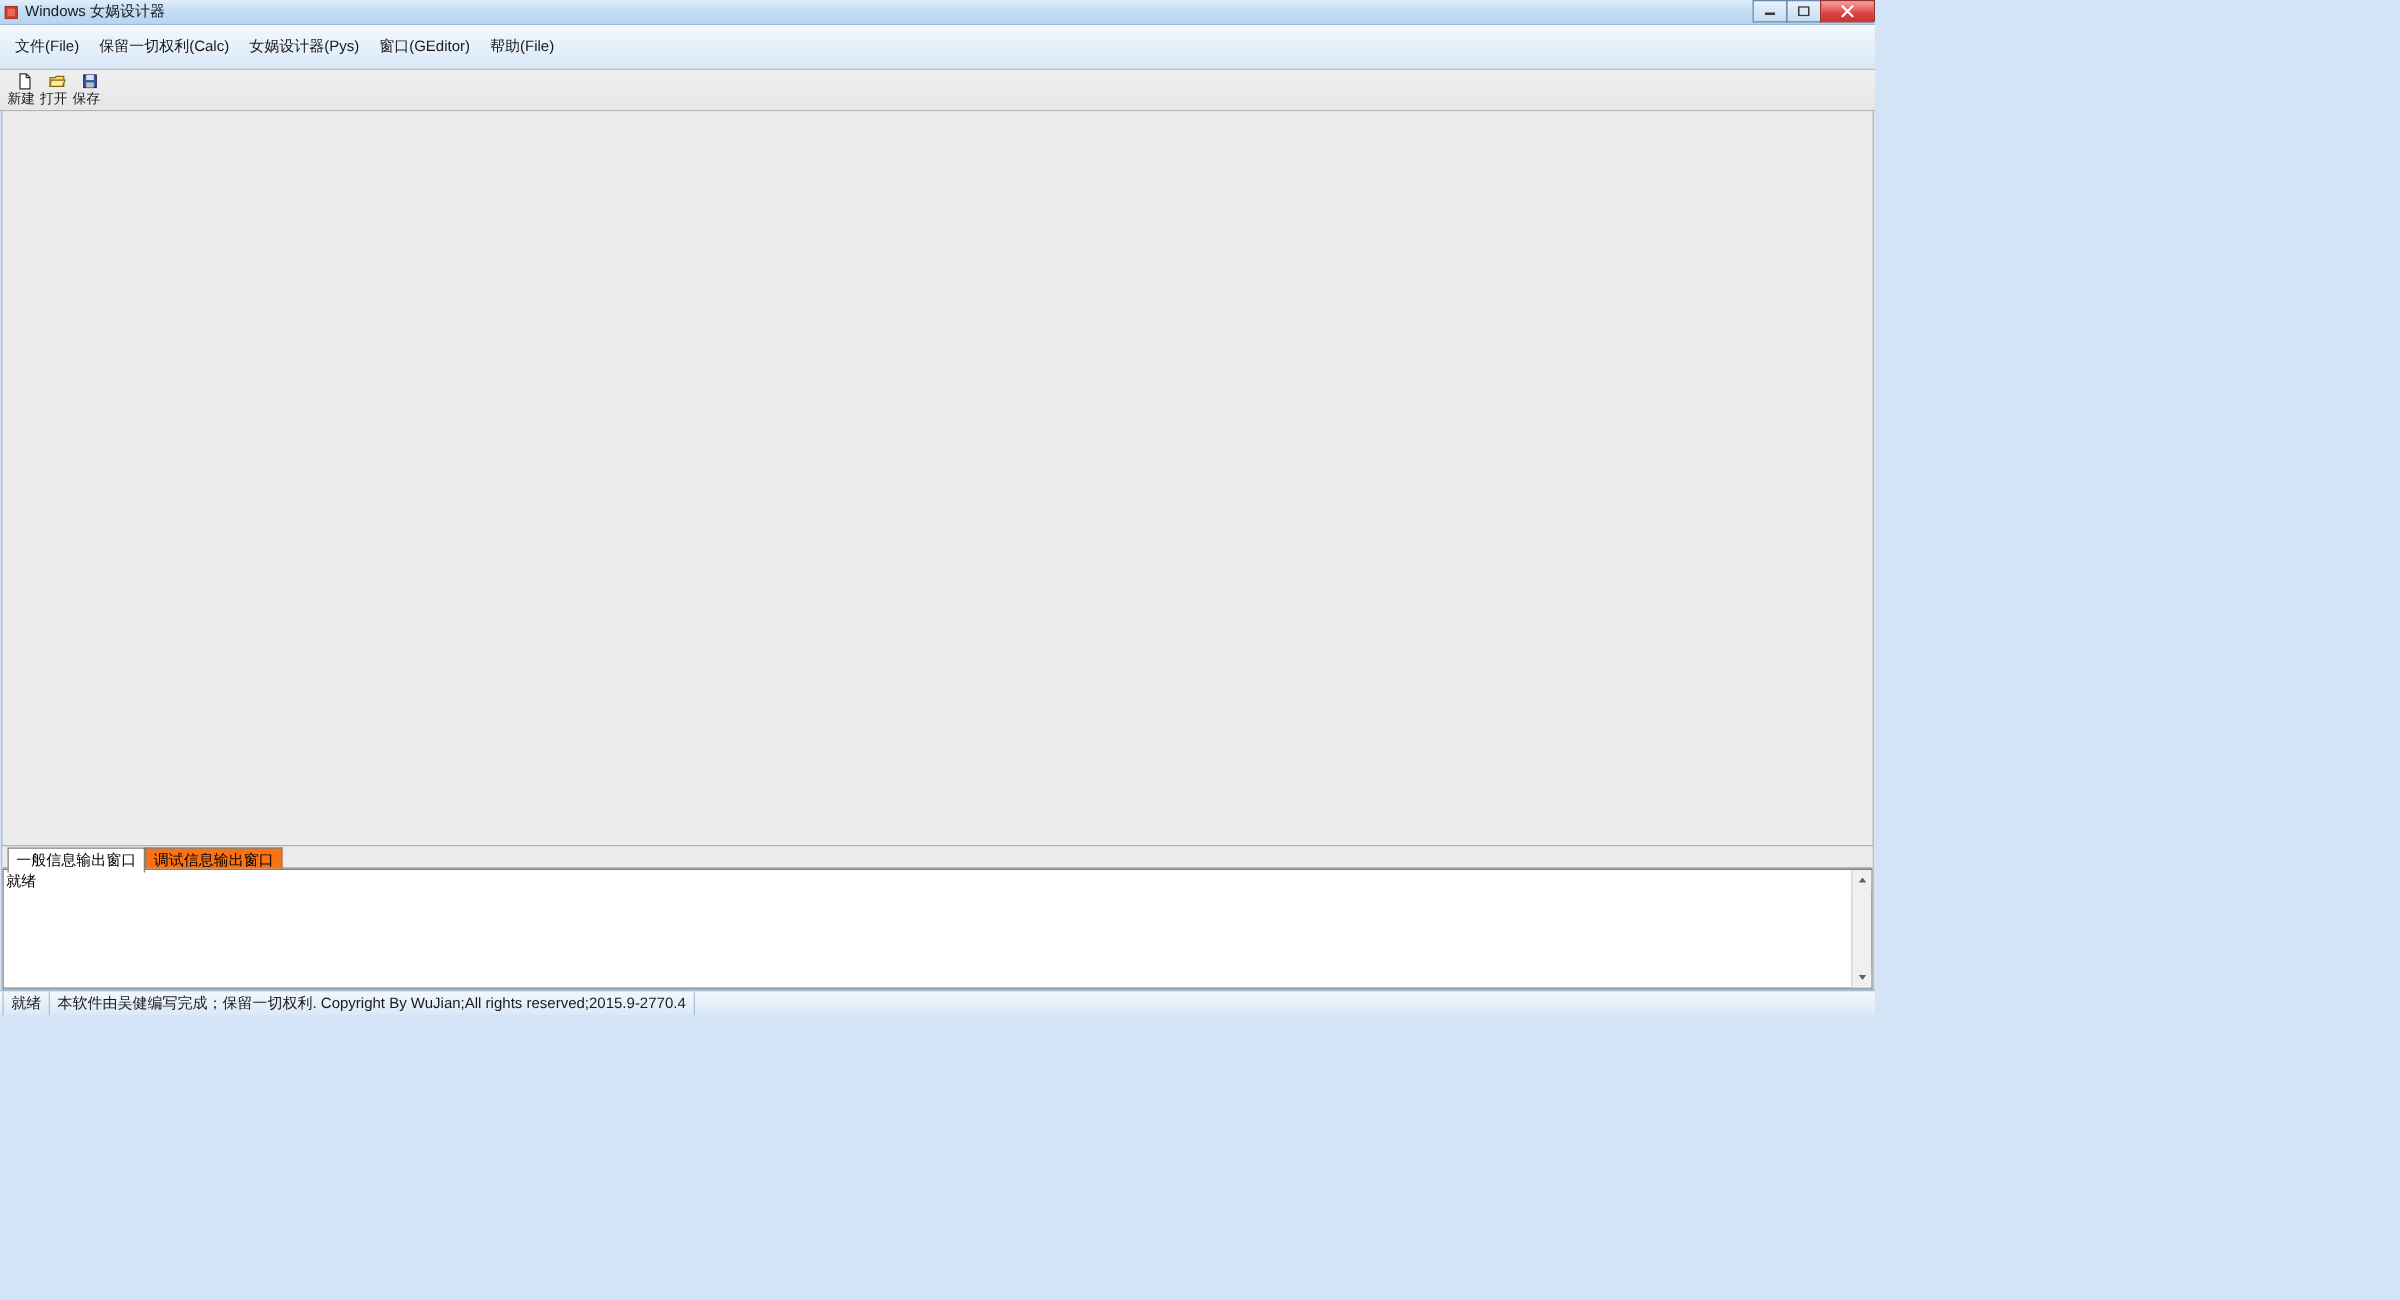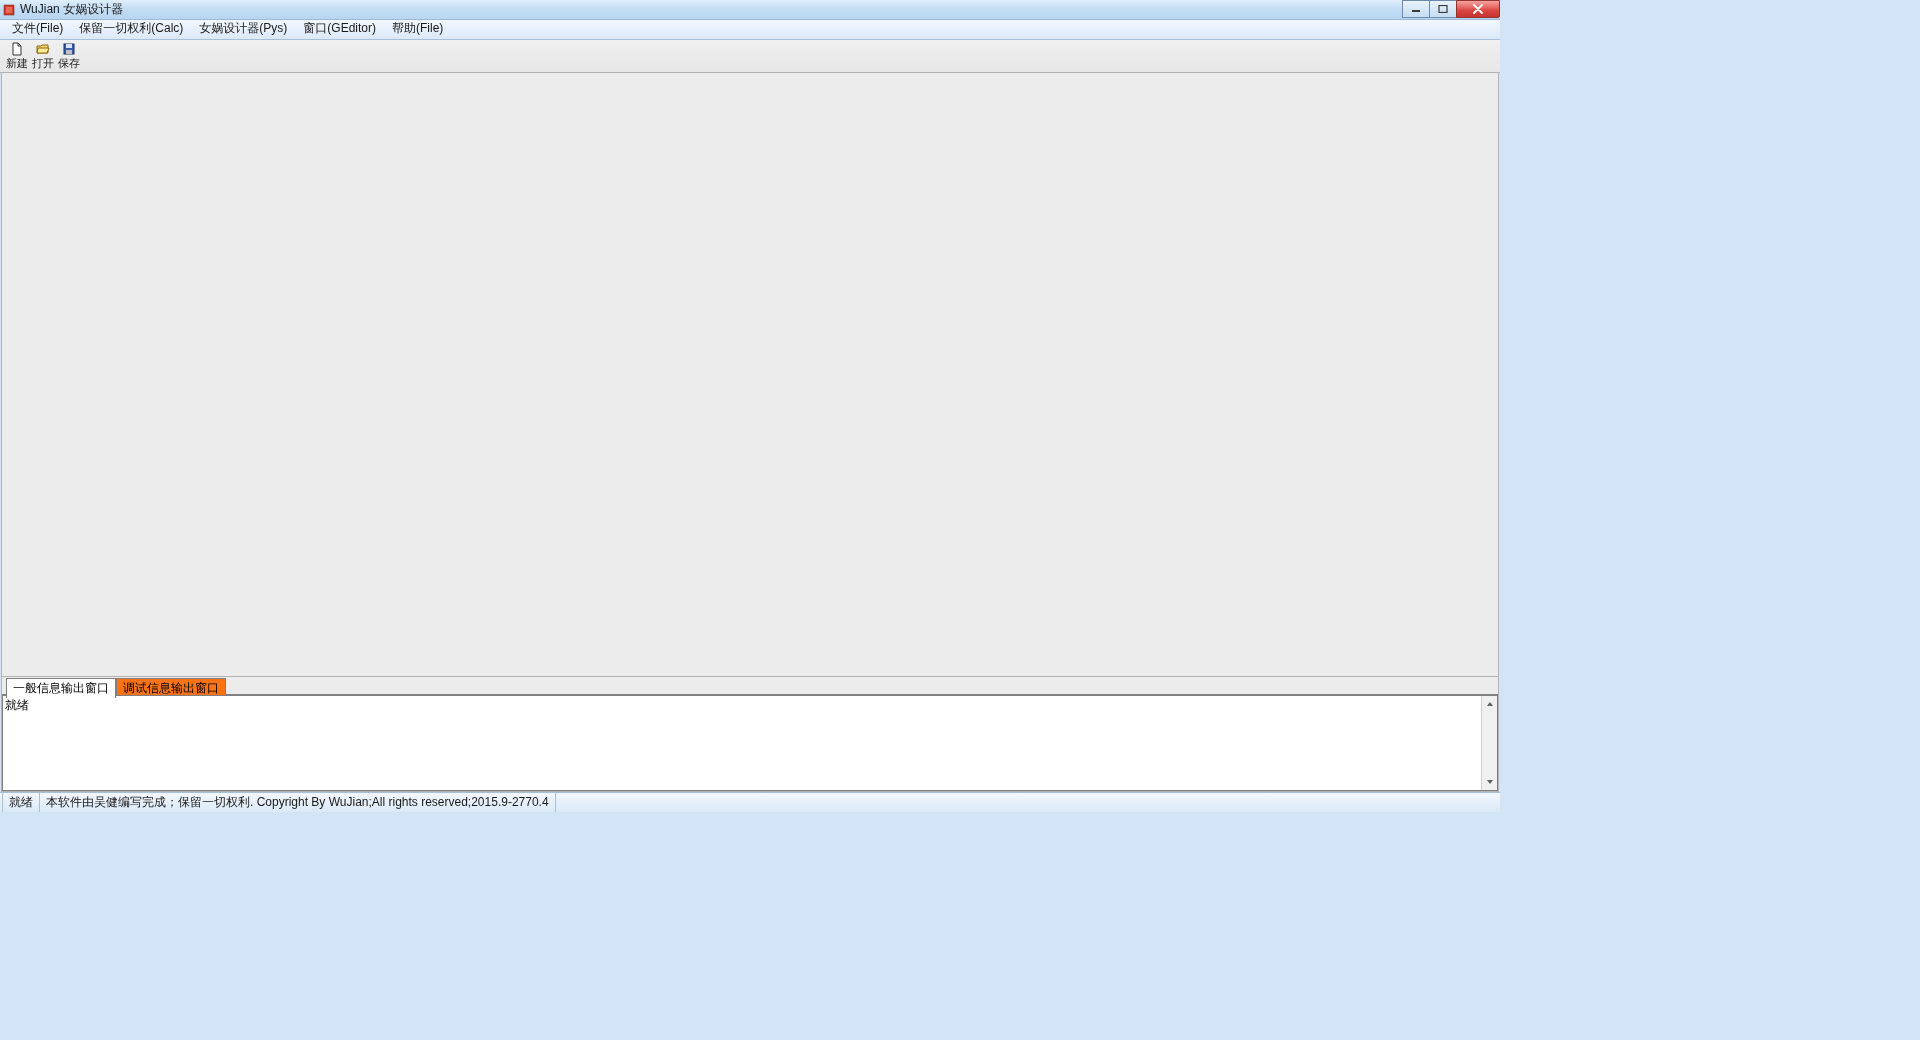--- a/index.html
+++ b/index.html
@@ -62,25 +62,25 @@
   background: linear-gradient(to bottom, #f5a2a0 0%, #e56763 40%, #d84540 60%, #c83530 100%);
   border-color: #923330;
   width: 44px;
   border-top-right-radius: 0;
   border-bottom-right-radius: 2px;
 }
 .win-btn svg { display: block; }
 
 
 .menubar {
-  height: 20px;
+  height: 36px;
   background: linear-gradient(to bottom, #f2f7fd, #dae9f8);
   border-bottom: 1px solid #a8bfd8;
   display: flex;
-  align-items: flex-start;
+  align-items: center;
   padding-left: 4px;
 }
 .menu-item {
   padding: 0 8px;
   display: flex;
   align-items: center;
   color: #1a1a1a;
   font-size: 12px;
   cursor: default;
 }
@@ -90,21 +90,21 @@
   height: 33px;
   background: linear-gradient(to bottom, #f0f0f0, #e6e6e6);
   border-bottom: 1px solid #b3b3b3;
   display: flex;
   align-items: flex-start;
   padding: 1px 4px 0 4px;
 }
 .tool-btn {
   display: flex;
   flex-direction: column;
-  align-items: center;
+  align-items: flex-end;
   justify-content: flex-start;
   min-width: 24px;
   padding: 1px 2px;
   cursor: default;
   font-size: 11px;
   color: #1a1a1a;
 }
 .tool-btn .ticon {
   width: 16px;
   height: 14px;
@@ -220,21 +220,21 @@
 </head>
 <body>
 
 <div class="titlebar">
   <span class="app-icon">
     <svg width="12" height="12" viewBox="0 0 12 12">
       <rect x="1" y="1" width="10" height="10" fill="#d03a2a" stroke="#7a1f14" stroke-width="0.5"></rect>
       <rect x="3" y="3" width="6" height="6" fill="#e8695b"></rect>
     </svg>
   </span>
-  <span class="title-text">WuJian 女娲设计器</span>
+  <span class="title-text">Windows 女娲设计器</span>
   <div class="window-controls">
     <div class="win-btn">
       <svg width="10" height="8" viewBox="0 0 10 8">
           <rect x="1" y="5" width="8" height="2" fill="#3a3a3a"></rect>
         </svg>
     </div>
     <div class="win-btn">
       <svg width="10" height="8" viewBox="0 0 10 8">
           <rect x="1" y="0.5" width="8" height="7" fill="none" stroke="#3a3a3a" stroke-width="1.2"></rect>
         </svg>

